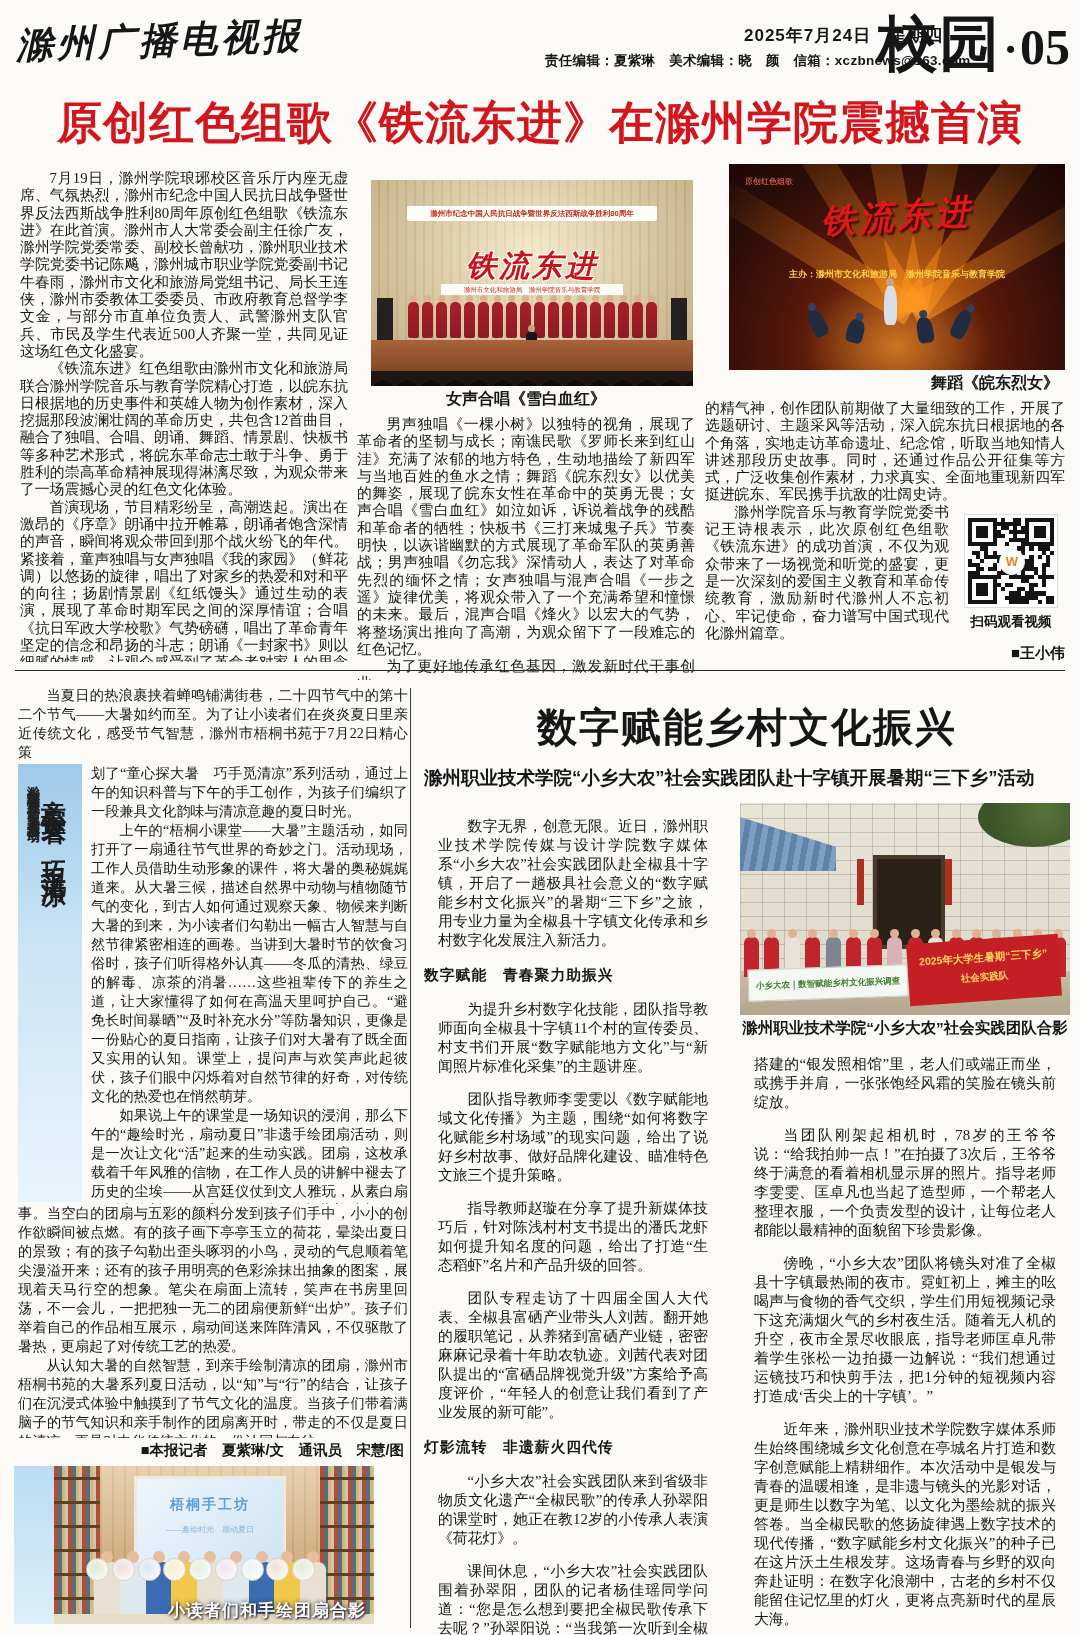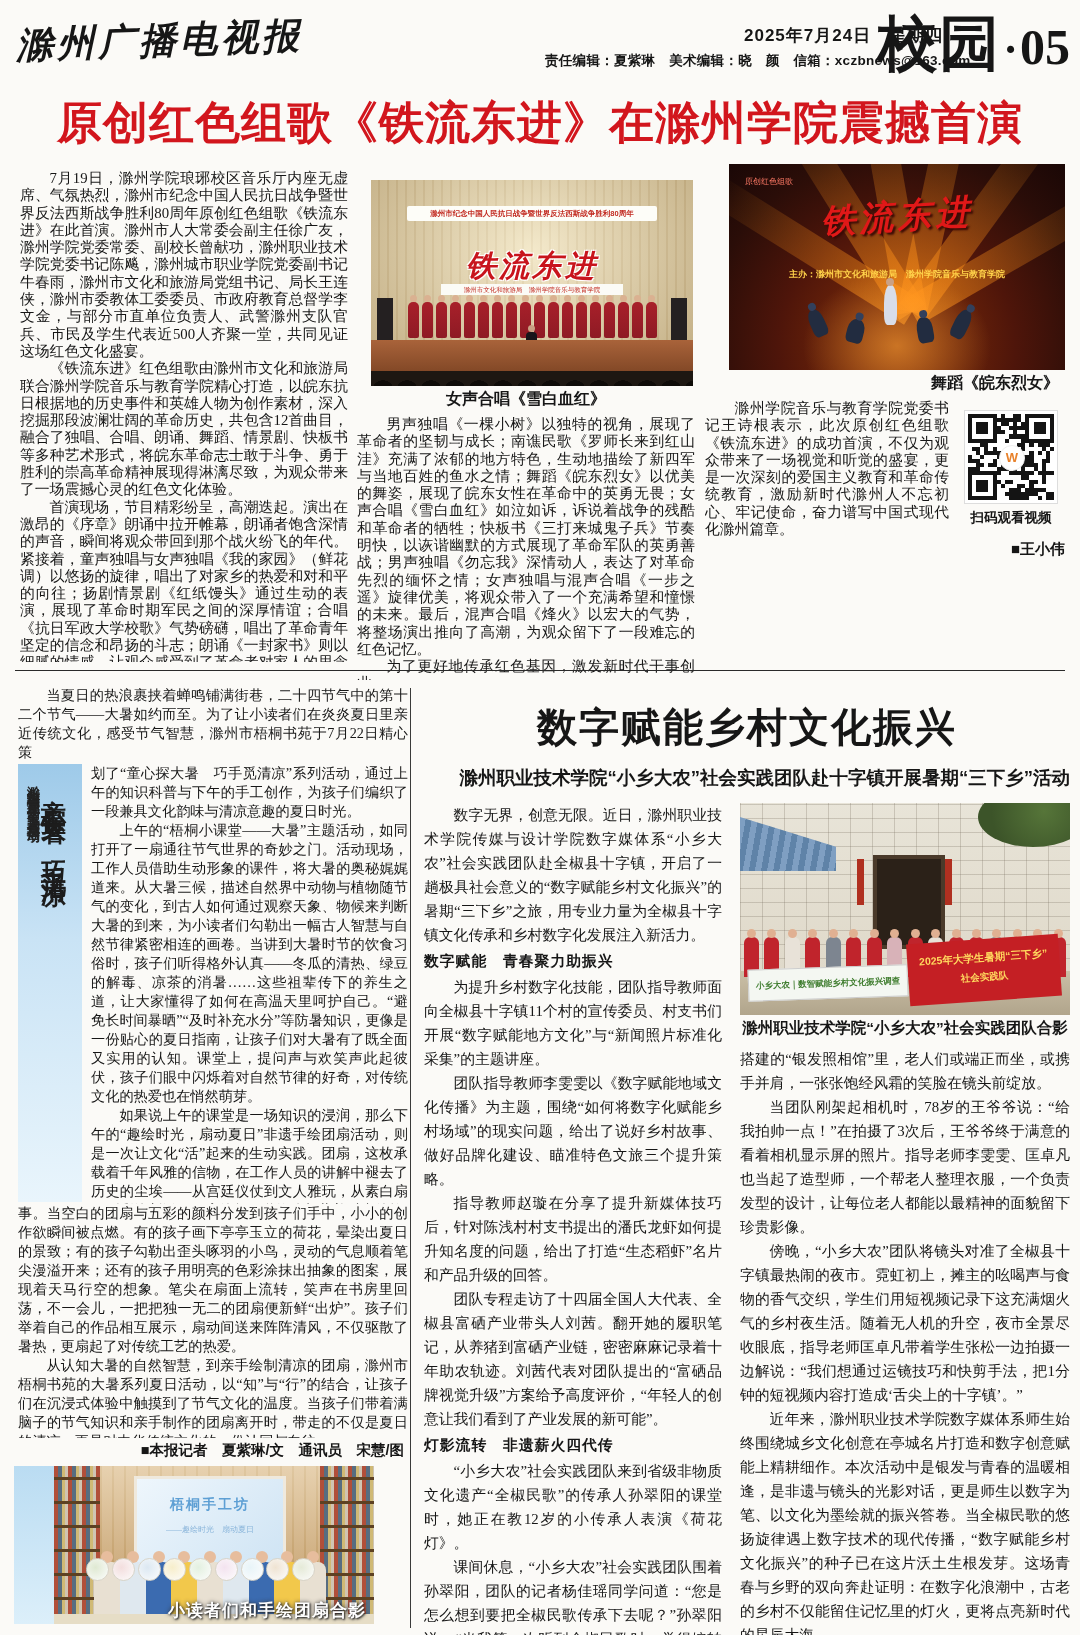--- a/index.html
+++ b/index.html
@@ -129,26 +129,26 @@
   .kid.k1{background:#dfe8ef;} .kid.k2{background:#3b6bb0;} .kid.k3{background:#f2c84b;}
   .kid::before{content:"";position:absolute;top:-11px;left:7px;width:12px;height:12px;border-radius:50%;background:#e7bd9d;}
   .kid .fan{position:absolute;top:-4px;left:-8px;width:21px;height:21px;border-radius:50%;border:1px solid #d8d4c8;}
   .p4-table{position:absolute;left:0;right:0;bottom:0;height:10px;background:#e6ddc6;}
   .p4-cap{position:absolute;right:8px;bottom:4px;color:#fff;font-family:"Liberation Sans",sans-serif;
     font-weight:bold;font-size:17px;letter-spacing:1px;text-shadow:0 0 4px #333,1px 1px 2px #222;}
   
   .br{position:absolute;left:424px;top:688px;width:646px;}
   .br-title{text-align:center;font-family:"Liberation Sans",sans-serif;font-weight:900;
     font-size:40px;letter-spacing:2px;margin-top:12px;}
-  .br-subtitle{text-align:right;font-family:"Liberation Sans",sans-serif;font-weight:bold;
+  .br-subtitle{text-align:left;font-family:"Liberation Sans",sans-serif;font-weight:bold;
     font-size:18.5px;margin-top:10px;white-space:nowrap;overflow:hidden;}
   .br-cols{display:flex;gap:18px;margin-top:13px;}
   .br-c1{width:298px;height:842px;overflow:hidden;}
   .br-c2{width:330px;height:842px;overflow:hidden;}
-  .br p{margin:0;text-indent:2em;font-size:14.8px;line-height:24px;text-align:justify;}
+  .br p{margin:14px;text-indent:2em;font-size:14.8px;line-height:19px;text-align:justify;}
   .br p.cont{text-indent:0;}
   .subhead{font-family:"Liberation Sans",sans-serif;font-weight:bold;font-size:16px;
     text-align:center;text-indent:0 !important;letter-spacing:1px;margin:3px 0 !important;line-height:22px !important;}
   .photo3{width:330px;height:212px;position:relative;overflow:hidden;
     background:repeating-linear-gradient(0deg,rgba(120,110,95,.28) 0 1px,rgba(0,0,0,0) 1px 14px),
       repeating-linear-gradient(90deg,rgba(120,110,95,.28) 0 1px,rgba(0,0,0,0) 1px 22px),
       linear-gradient(#e8e4d8,#ddd6c6);}
   .p3-roof{position:absolute;left:0;top:14px;width:96px;height:54px;
     background:repeating-linear-gradient(100deg,#7f9fc2 0 6px,#5f83a8 6px 12px);
     clip-path:polygon(0 0,100% 55%,100% 100%,0 100%);}
@@ -249,20 +249,21 @@
       <div class="p2-logo">铁流东进</div>
       <div class="p2-host">主办：滁州市文化和旅游局　滁州学院音乐与教育学院</div>
       <i class="dancer d1"></i>
       <i class="dancer d2"></i>
       <i class="dancer lead"></i>
       <i class="dancer d3"></i>
       <i class="dancer d4"></i>
     </div>
     <div class="photo-cap cap-right">舞蹈《皖东烈女》</div>
     <div class="tcol3-text body-text">
+      <p class="cont">的精气神，创作团队前期做了大量细致的工作，开展了选题研讨、主题采风等活动，深入皖东抗日根据地的各个角落，实地走访革命遗址、纪念馆，听取当地知情人讲述那段历史故事。同时，还通过作品公开征集等方式，广泛收集创作素材，力求真实、全面地重现新四军挺进皖东、军民携手抗敌的壮阔史诗。</p>
       <div class="qr-wrap">
         <div class="qr">
 
         <i style="grid-area: 1 / 1;"></i>
             <i style="grid-area: 1 / 2;"></i>
             <i style="grid-area: 1 / 3;"></i>
             <i style="grid-area: 1 / 4;"></i>
             <i style="grid-area: 1 / 5;"></i>
             <i style="grid-area: 1 / 6;"></i>
             <i style="grid-area: 1 / 7;"></i>

